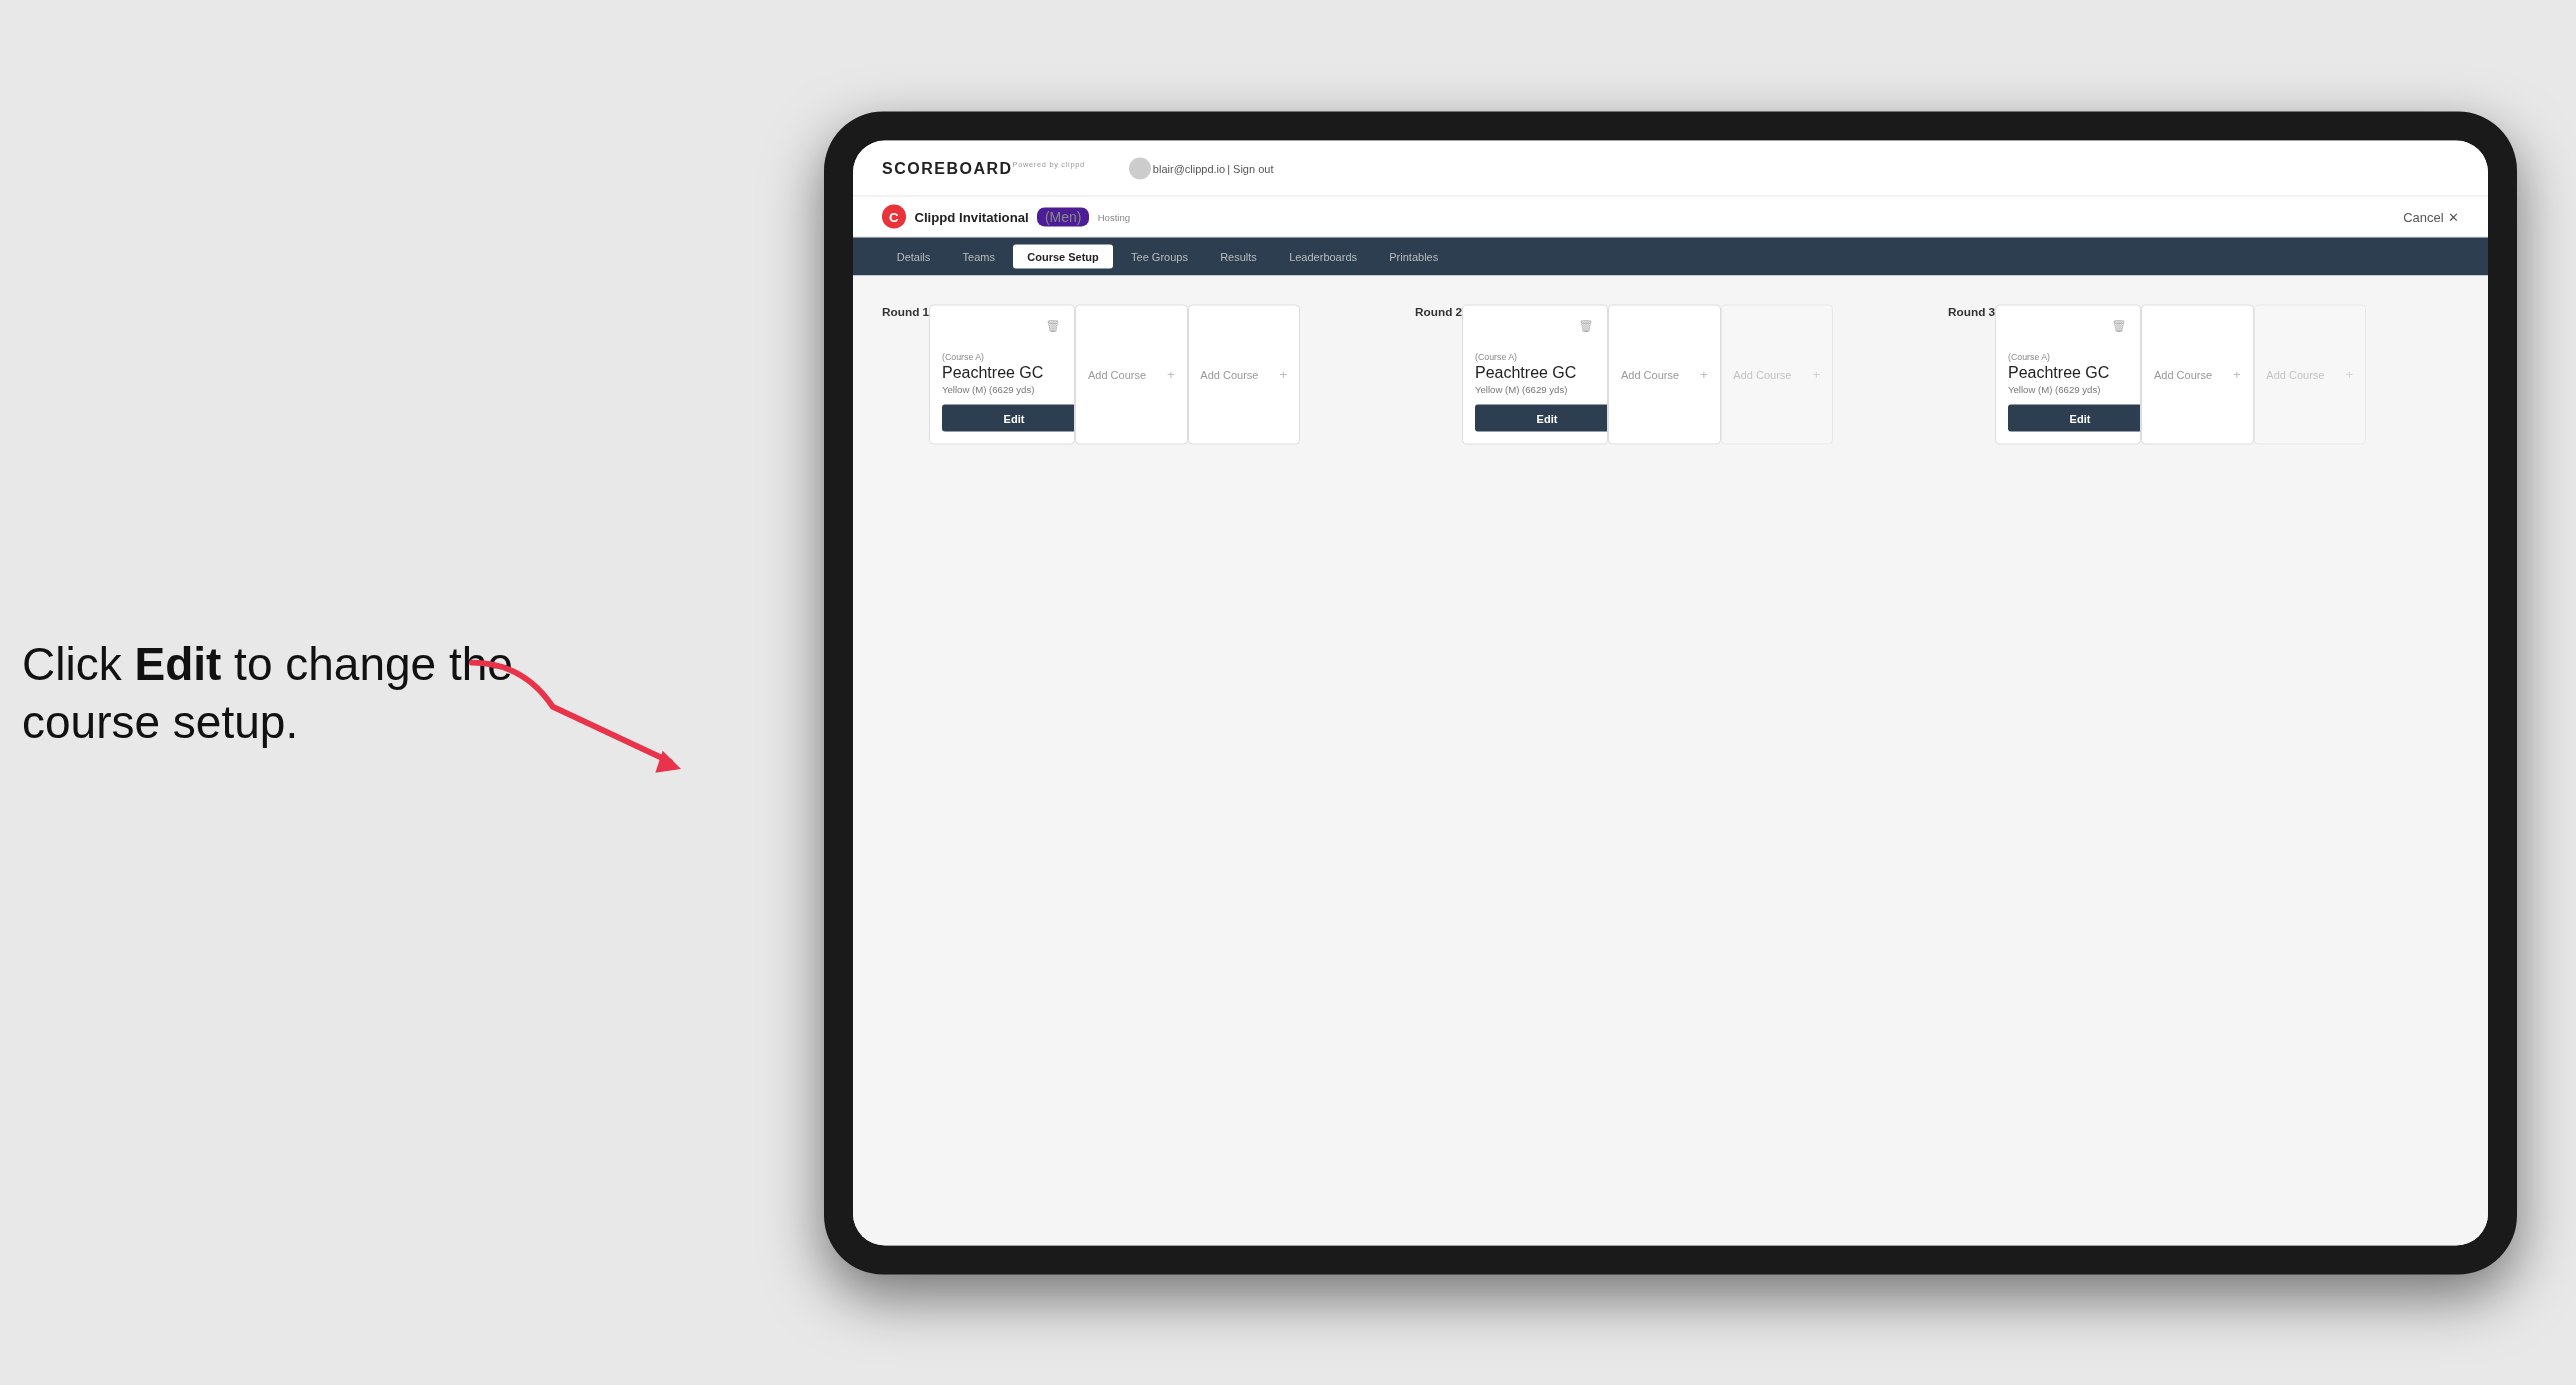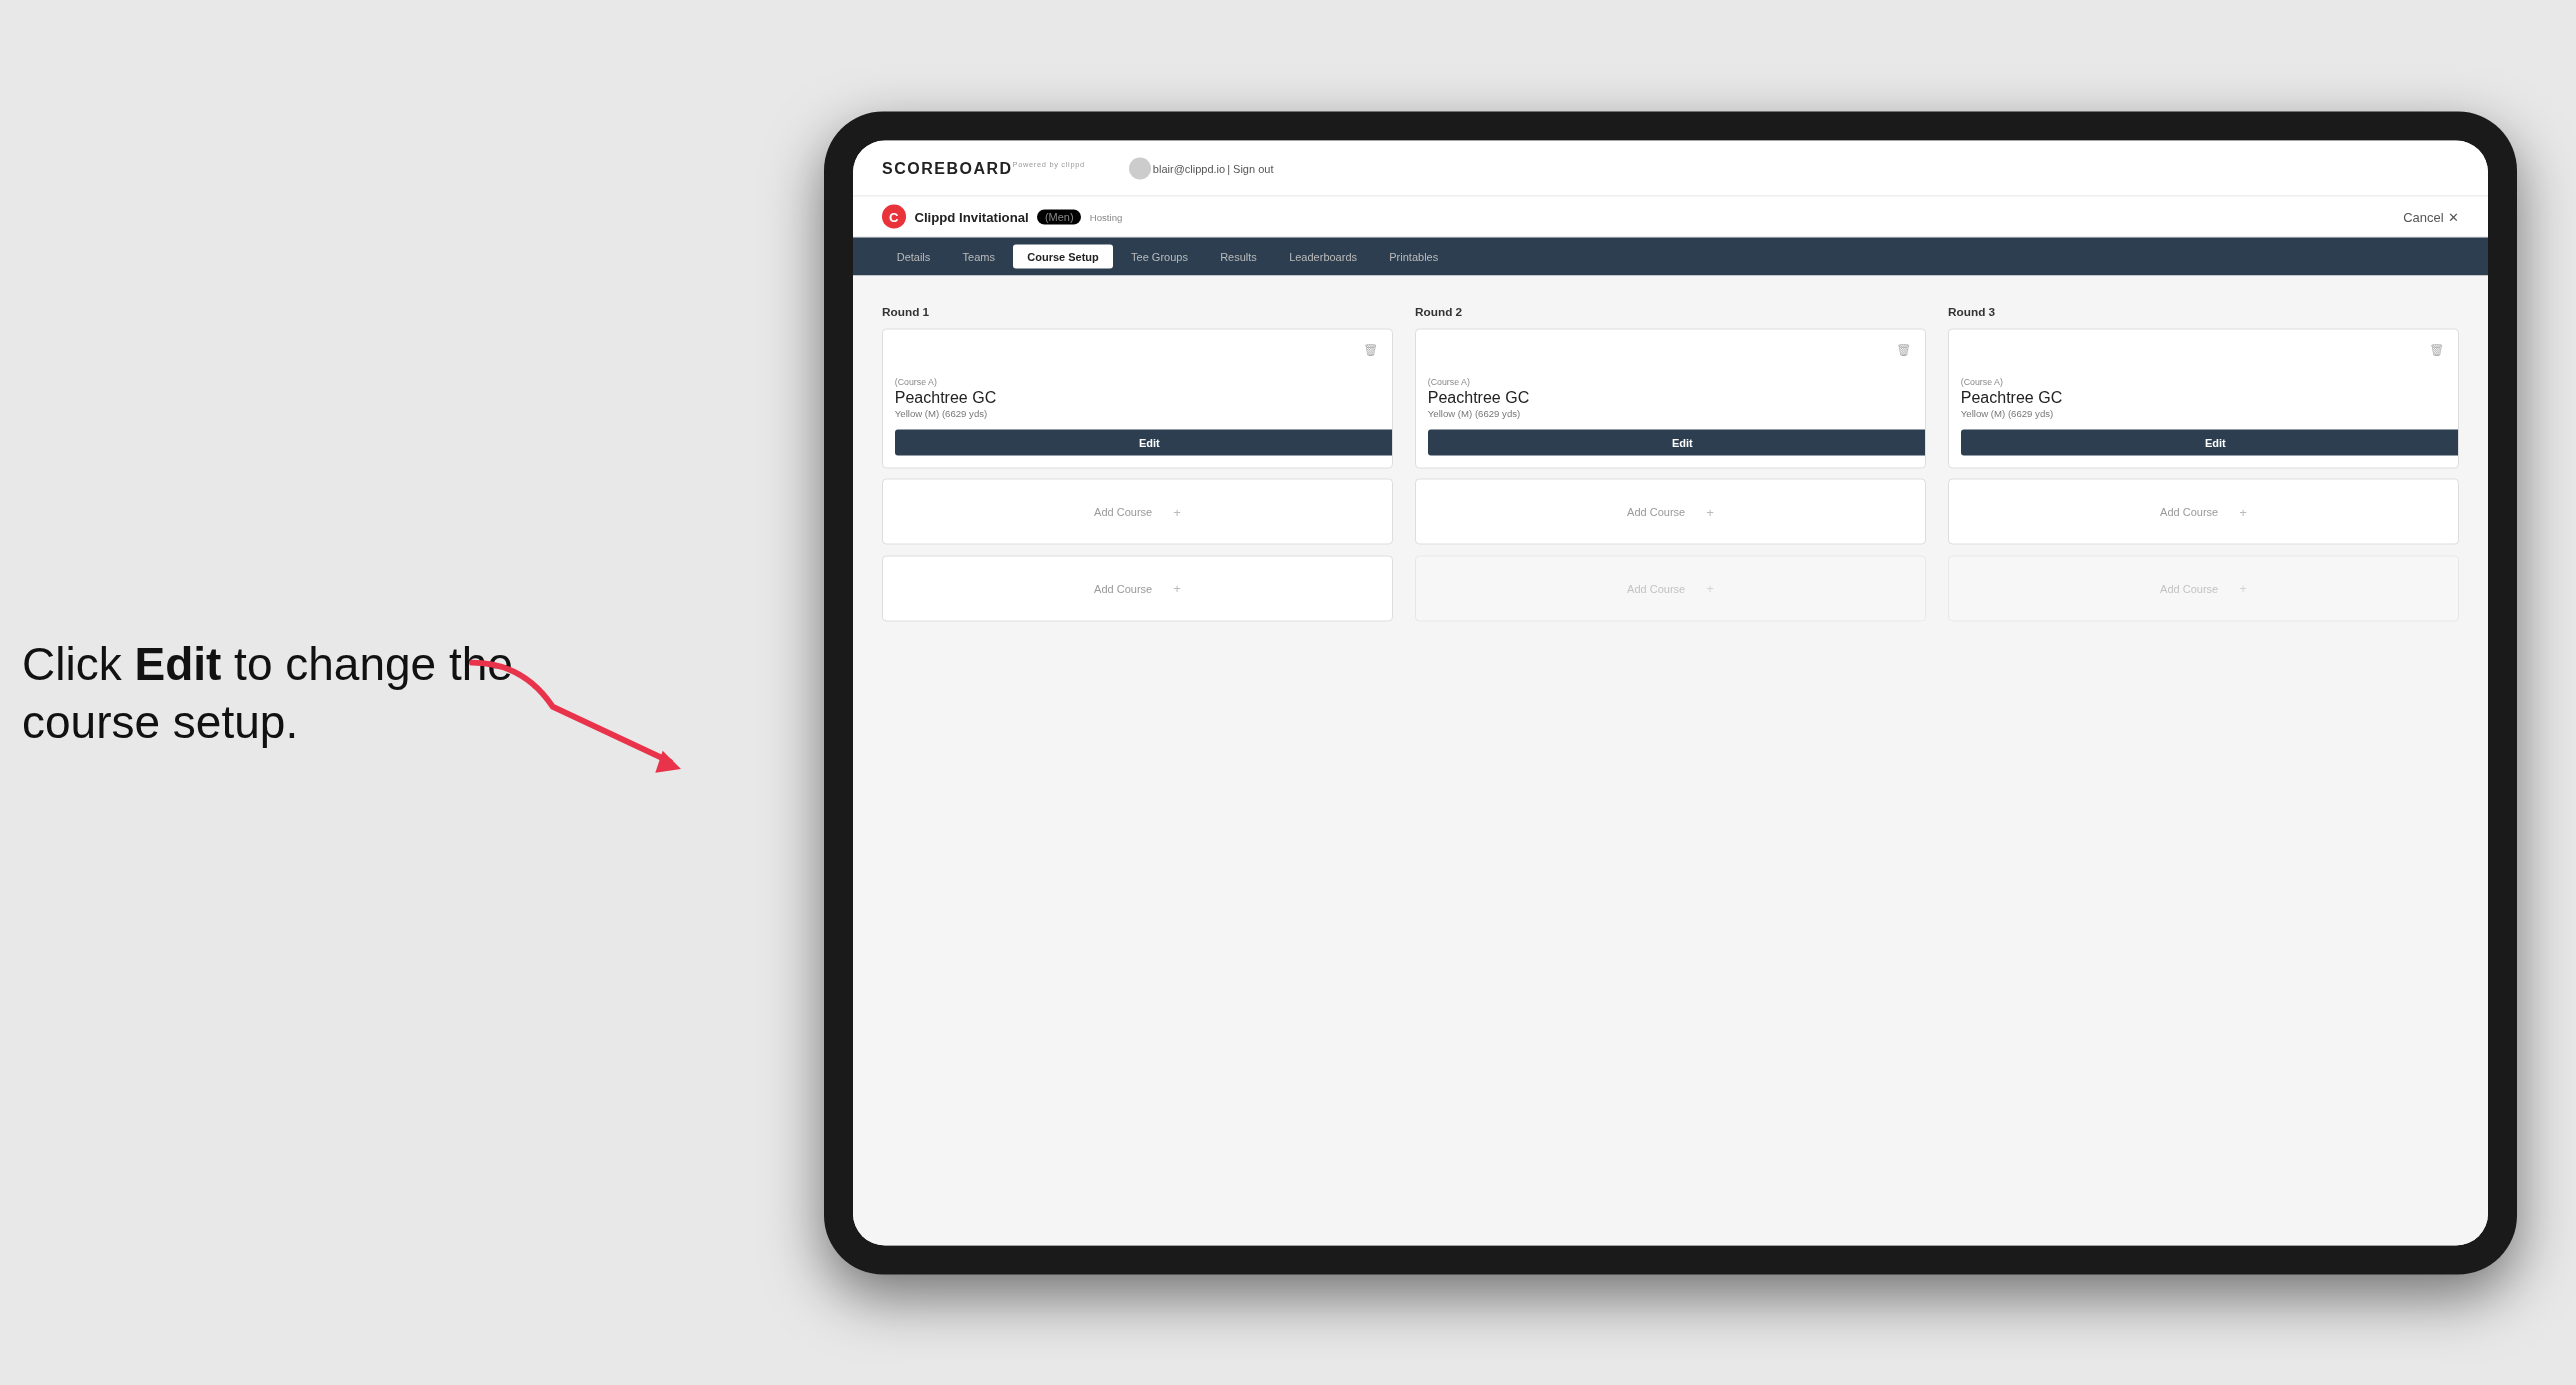--- a/index.html
+++ b/index.html
@@ -149,23 +149,23 @@
       color: white;
       font-weight: 900;
       font-size: 13.2px;
     }
     .tournament-name {
       font-size: 13.2px;
       font-weight: 600;
       color: #222;
     }
     .tournament-badge {
-      font-size: 11px;
+      font-size: 14px;
       color: #888;
-      background: #000000;
+      background: #4c1d95;
       padding: 1.5px 7.4px;
       border-radius: 7.4px;
     }
     .hosting-badge {
       font-size: 9.6px;
       color: #888;
     }
     .cancel-btn {
       font-size: 13px;
       color: #555;
@@ -207,21 +207,20 @@
     }
 
     .rounds-grid {
       display: grid;
       grid-template-columns: repeat(3, 1fr);
       gap: 22px;
     }
 
     .round-column {
       display: flex;
-      flex-direction: column;
       gap: 0;
     }
 
     .round-label {
       font-size: 11.8px;
       font-weight: 700;
       color: #333;
       margin-bottom: 10.3px;
     }
 

